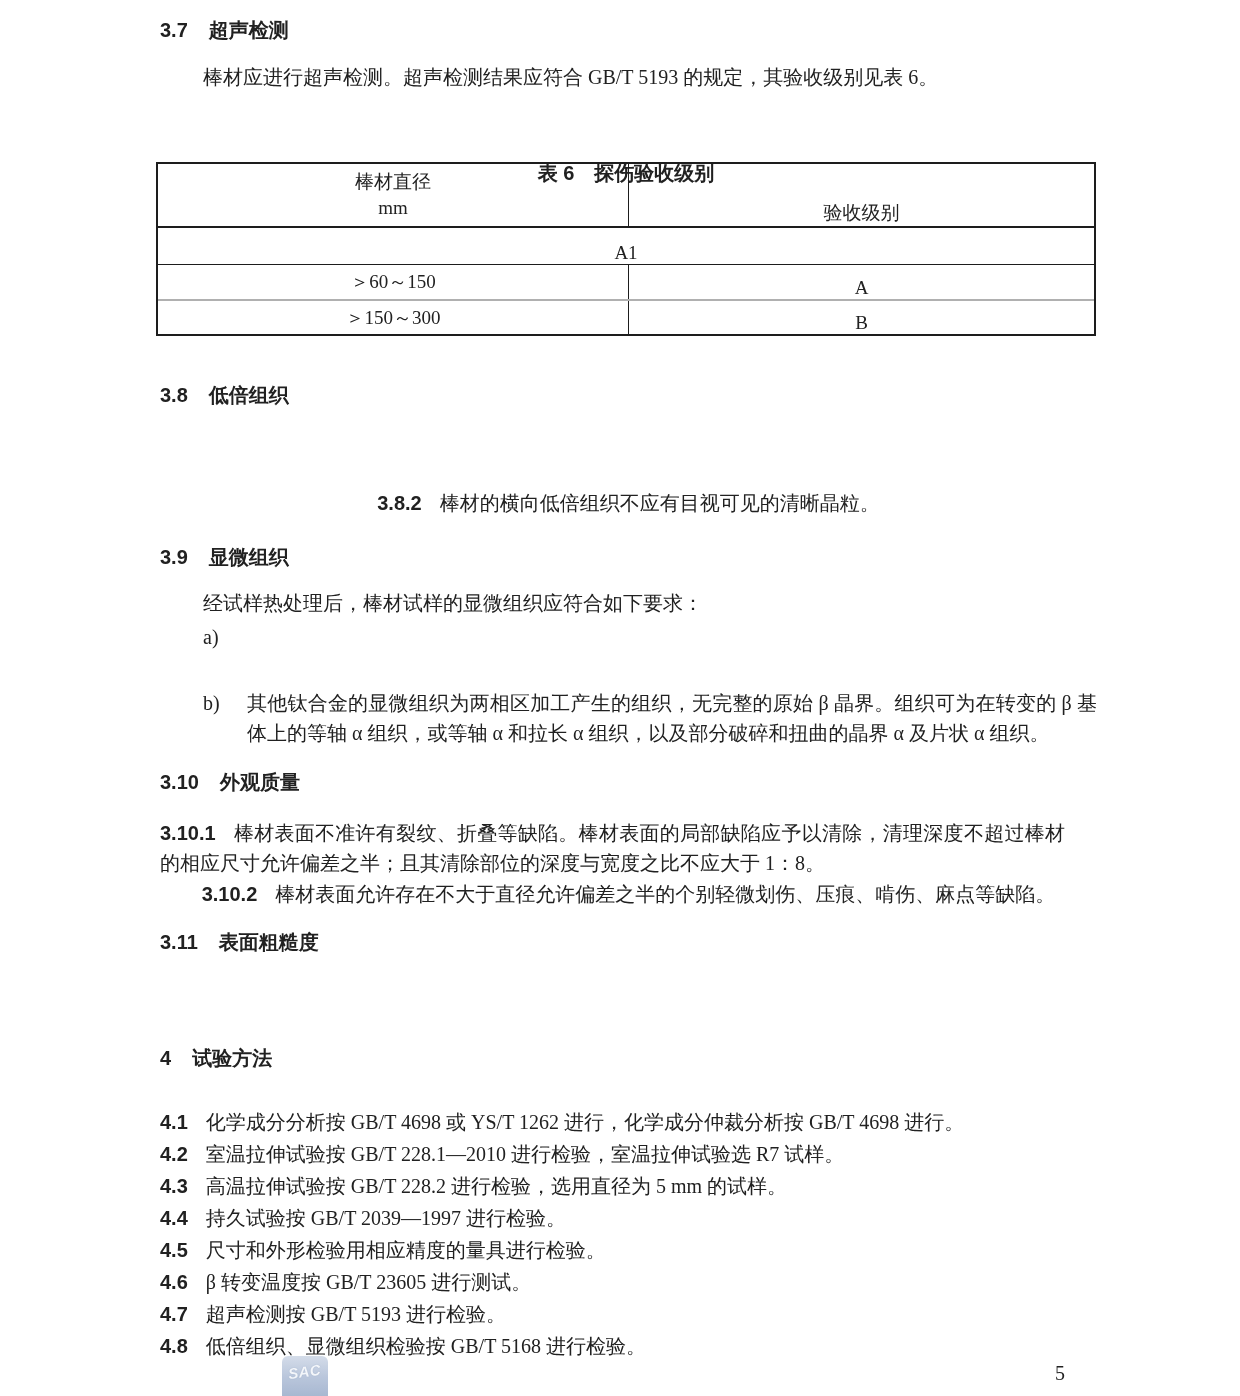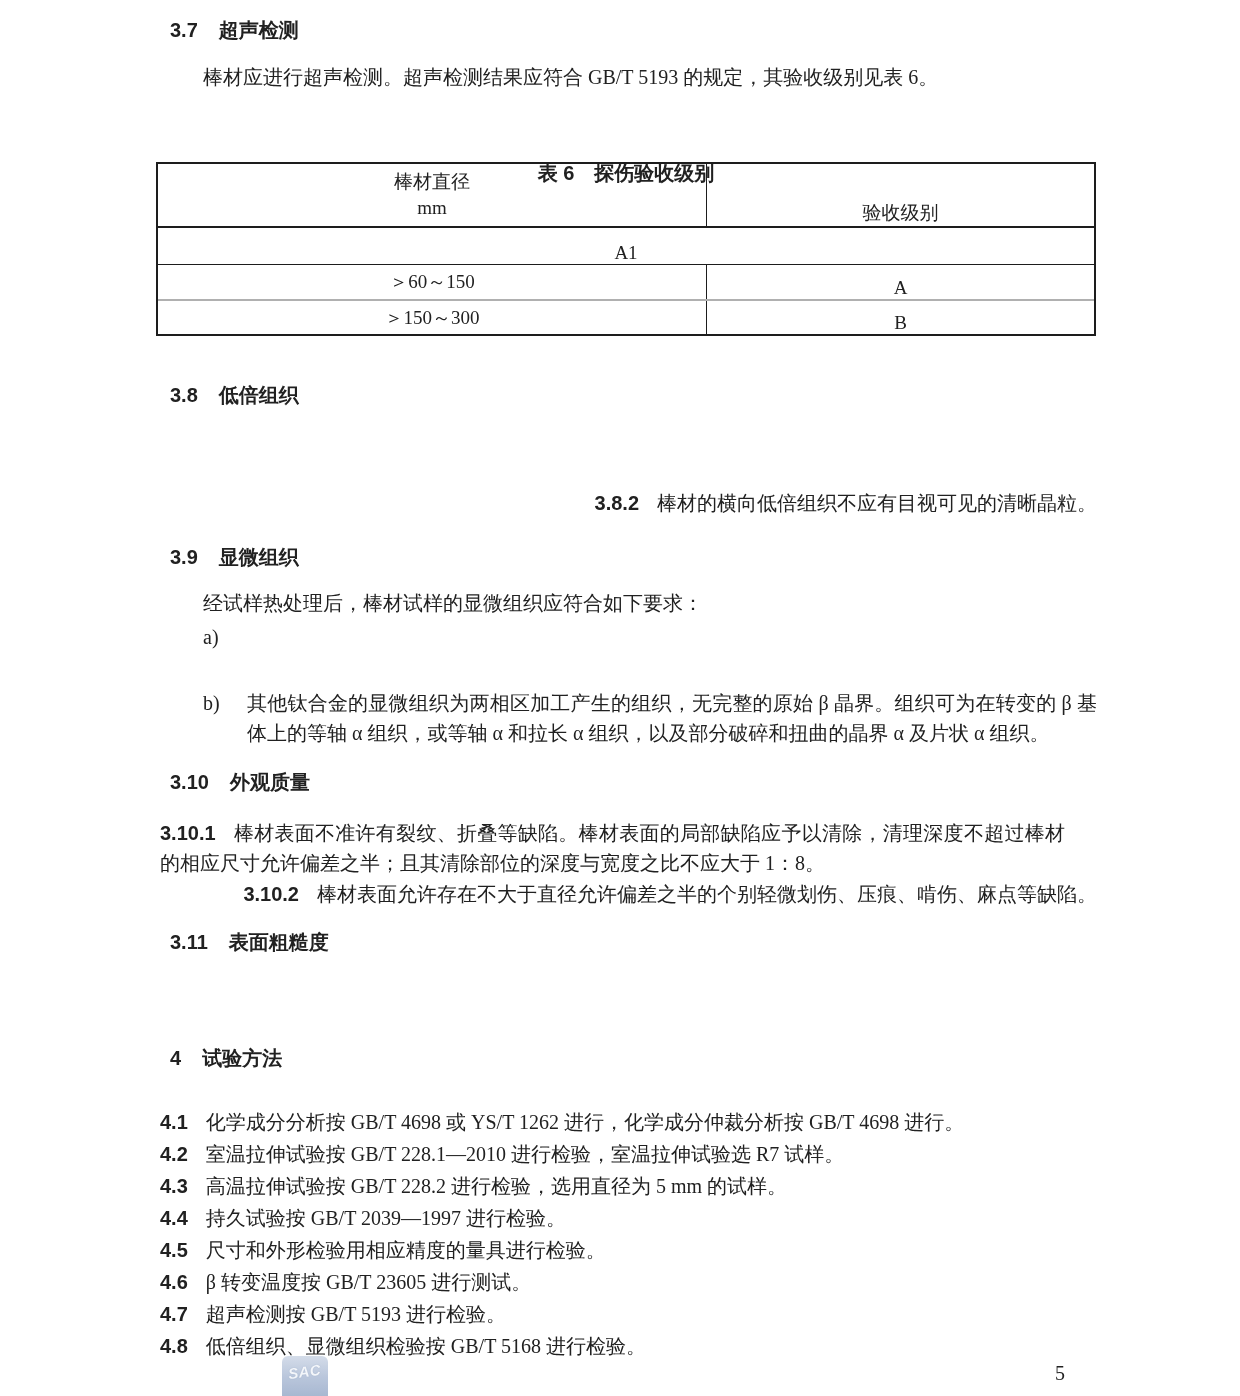--- a/index.html
+++ b/index.html
@@ -8,32 +8,32 @@
     background:#ffffff; overflow:hidden;
     font-family:"Liberation Serif","DejaVu Serif",serif;
     color:#212121;
   }
   
   .hd {
     position:absolute; left:160px;
     font-family:"Liberation Sans","DejaVu Sans",sans-serif;
     font-weight:700; font-size:20px; line-height:28px; white-space:nowrap;
   }
-  .hd .hnum { display:inline-block; margin-right:21px;margin-left:10px; }
+  .hd .hnum { display:inline-block; margin-right:21px; }
   
   .para {
     position:absolute; left:203px; width:894px;
     font-size:20px; line-height:30px;
   }
   
   .clause {
     position:absolute; left:160px; width:937px;
     font-size:20px; line-height:30px; text-align:justify;
   }
-  .clause.nw { text-align:right; white-space:nowrap; }
+  .clause.nw { text-align:center; white-space:nowrap; }
   .cnum {
     font-family:"Liberation Sans","DejaVu Sans",sans-serif;
     font-weight:700; margin-right:18px;
   }
   
   .abitem {
     position:absolute; left:203px; width:850px; padding-left:44px;
     box-sizing:content-box; font-size:20px; line-height:30px; text-align:justify;
   }
   .ablabel { position:absolute; left:0; top:0; }
@@ -45,21 +45,21 @@
   }
   .tbl {
     position:absolute; left:156px; top:162px; width:940px;
     border:2px solid #1d1d1d; box-sizing:border-box; font-size:19px;
   }
   .trow { display:flex; }
   .tcell {
     display:flex; flex-direction:column; align-items:center; justify-content:center;
     box-sizing:border-box; text-align:center;
   }
-  .c1 { width:549px; border-right:1.4px solid #1d1d1d; }
+  .c1 { width:471px; border-right:1.4px solid #1d1d1d; }
   .c2 { flex:1;justify-content:flex-end; }
   .thead { height:62px; border-bottom:2.6px solid #1d1d1d; }
   .thead .tcell { line-height:26px; }
   .r1 { height:36px; border-bottom:1.4px solid #1d1d1d; }
   .r2 { height:34px; border-bottom:2.6px solid #b0b0b0; }
   .r3 { height:33px; }
   
   .mlist { position:absolute; left:160px; top:1107px; width:937px; }
   .mitem { font-size:20px; line-height:30px; margin-bottom:2px; white-space:nowrap; }
   

